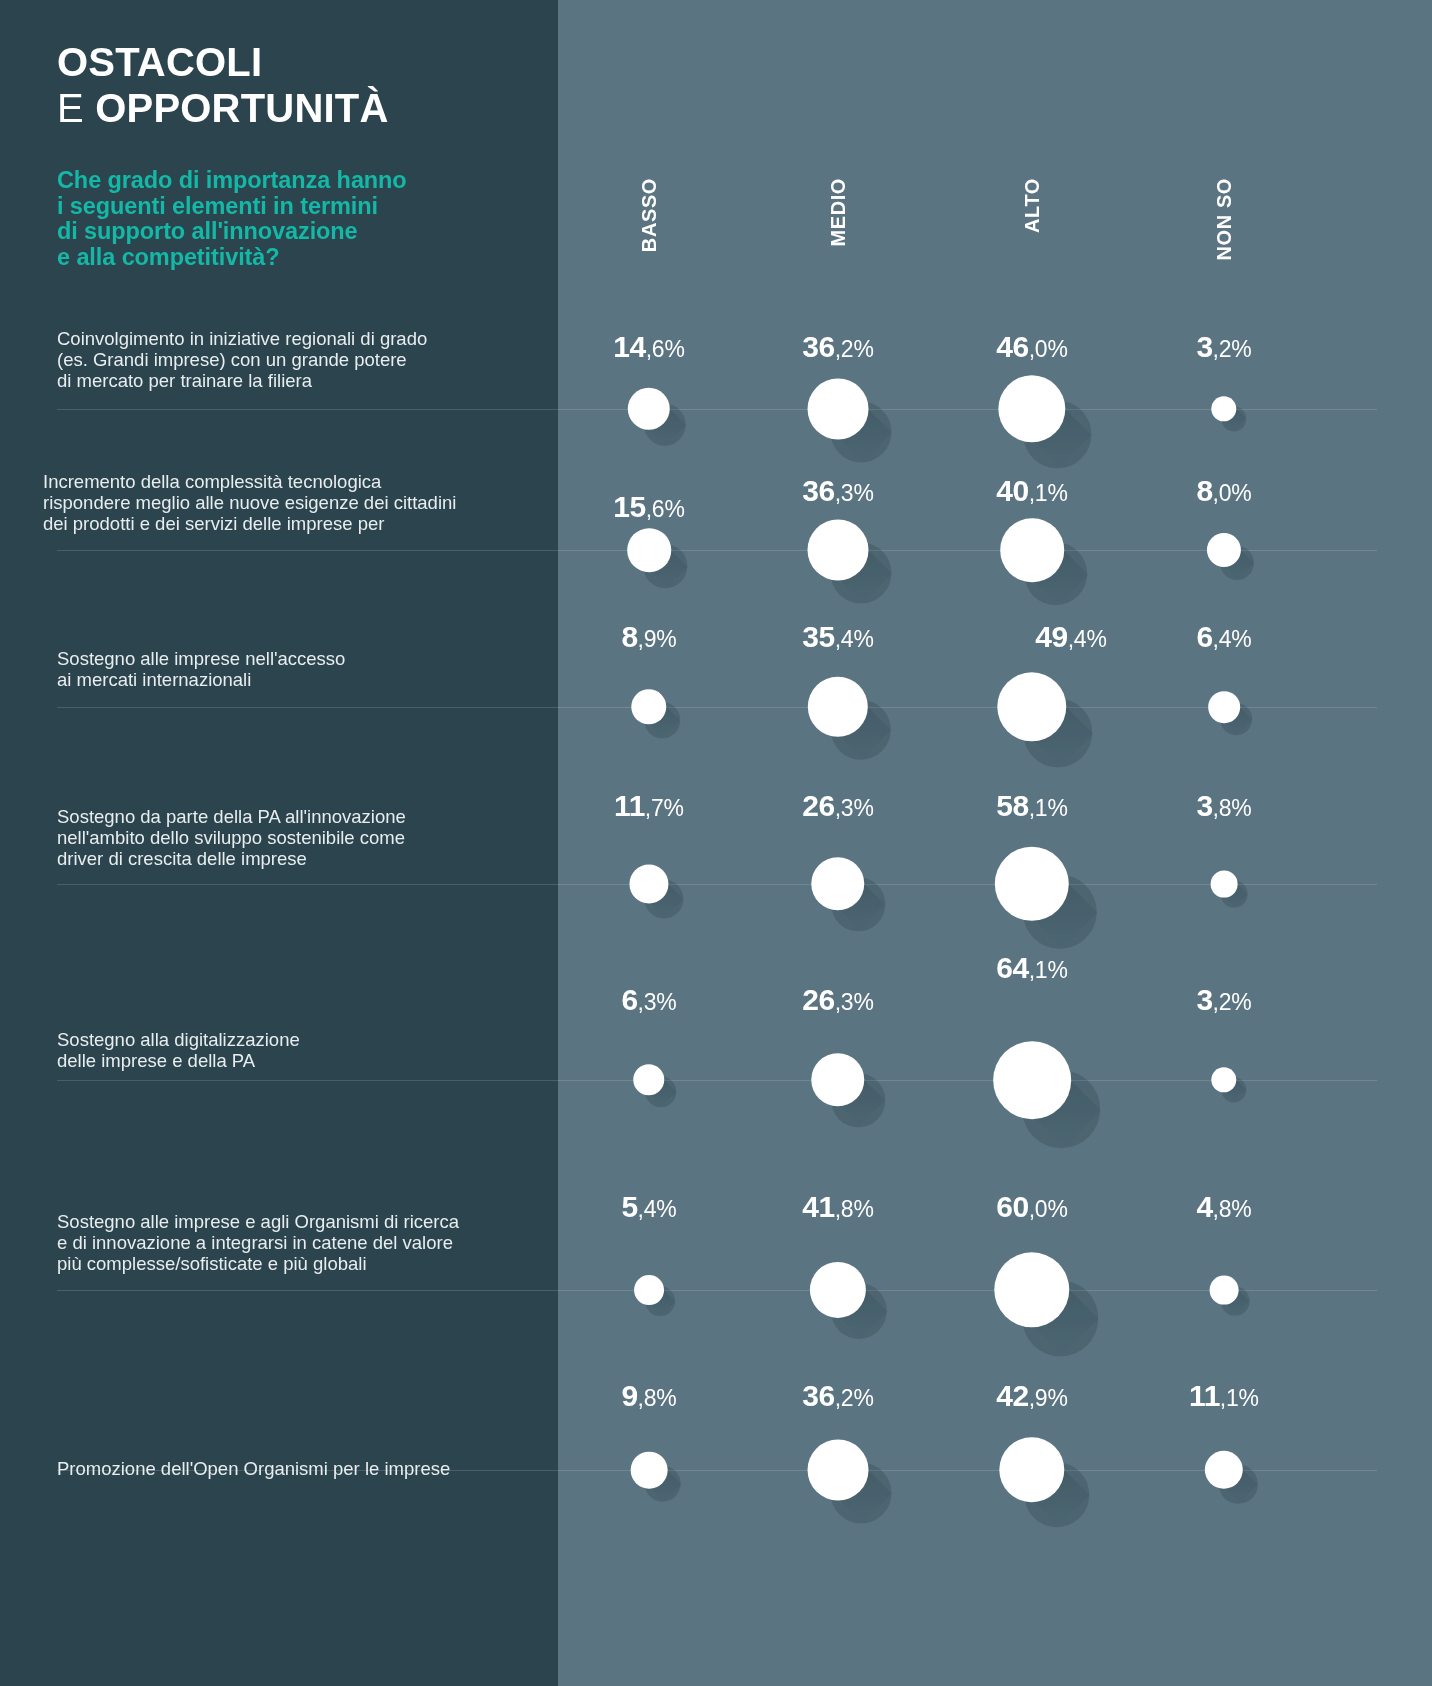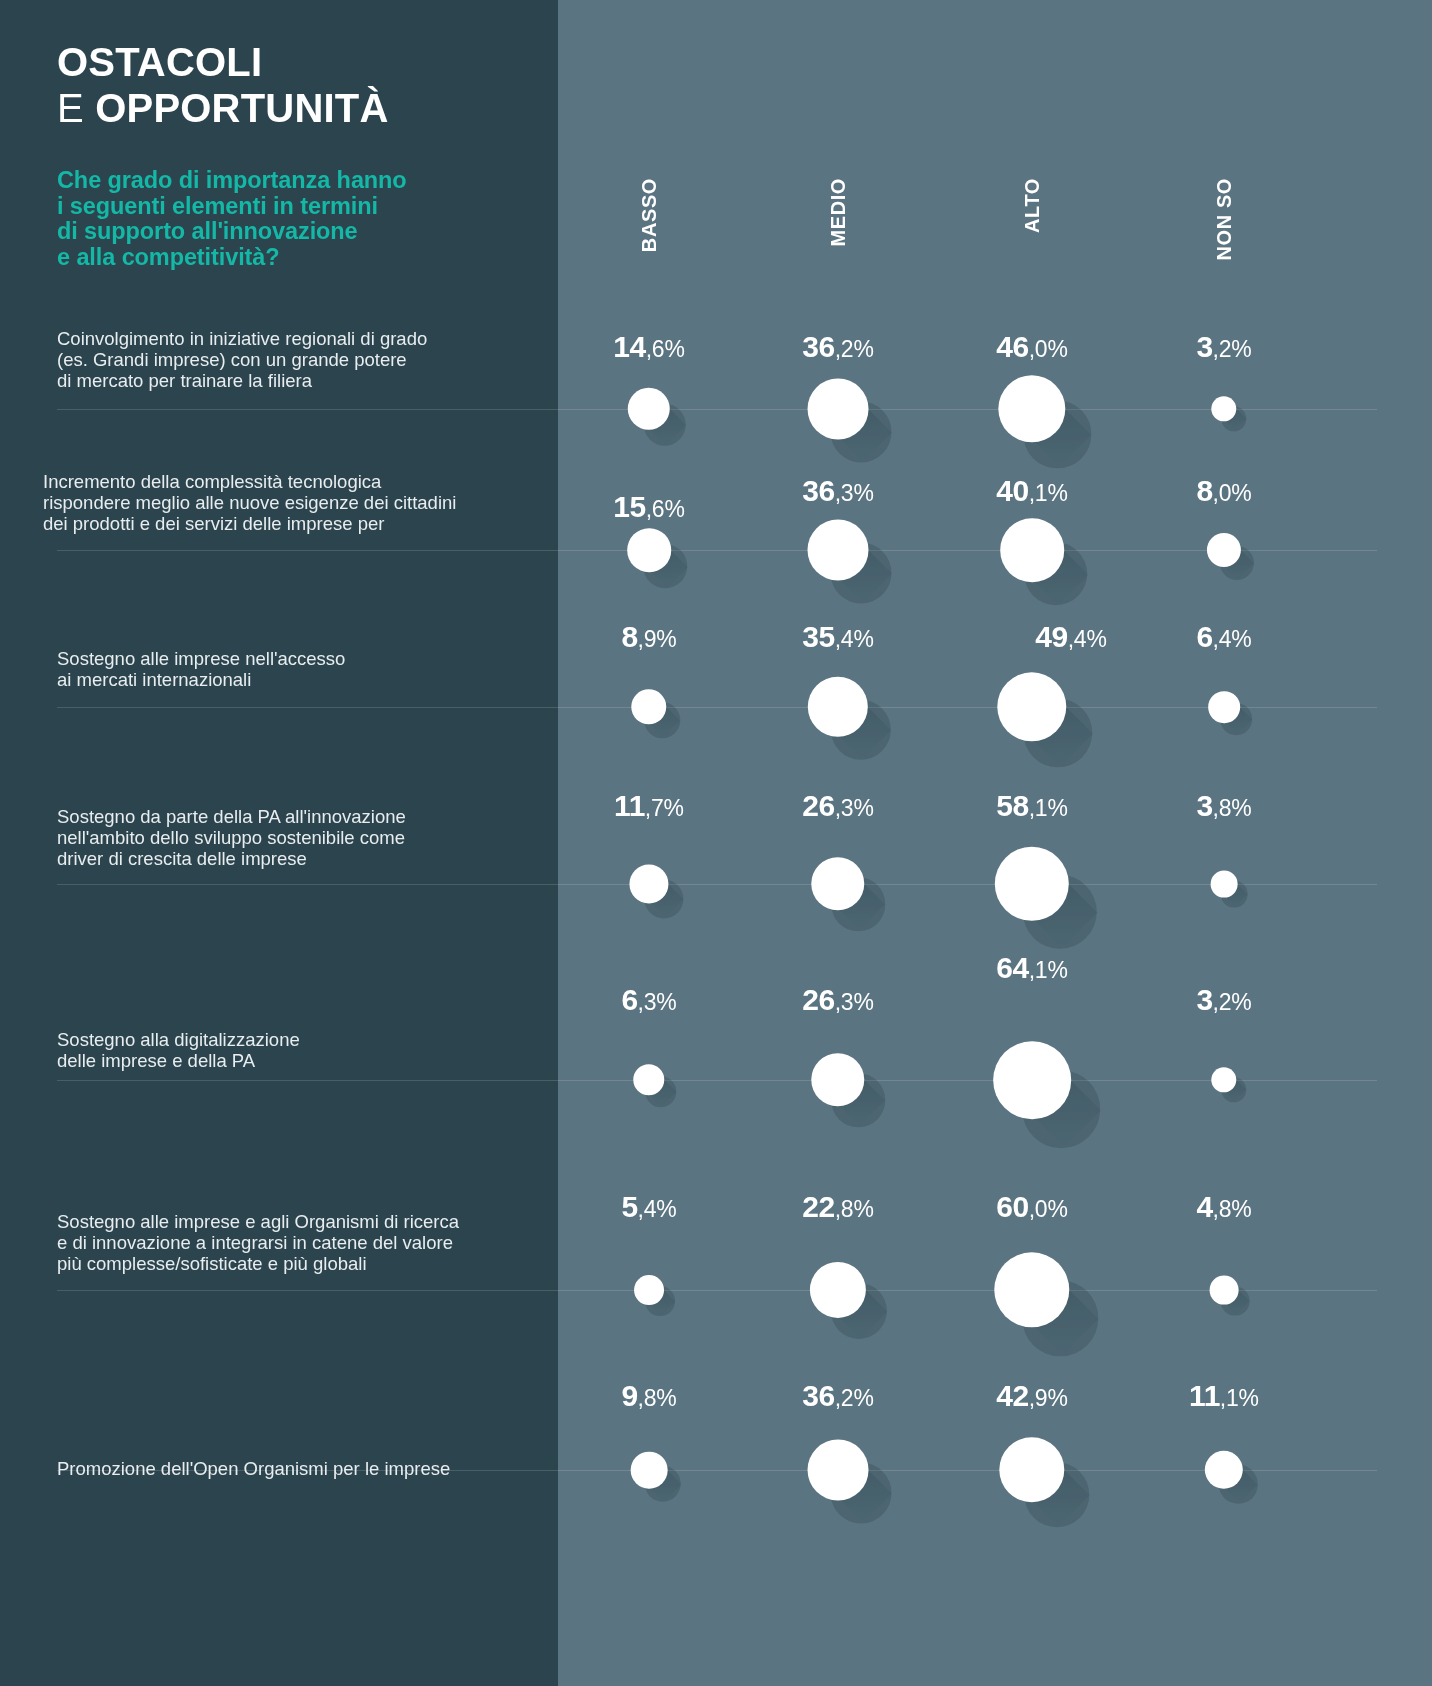--- a/index.html
+++ b/index.html
@@ -248,21 +248,21 @@
       <div style="position: absolute; left: 1224px; top: 1080px; width: 25.4264px; height: 17.1628px; background: linear-gradient(135deg, rgba(24, 48, 60, 0.22), rgba(24, 48, 60, 0)); transform-origin: 0px 0px; transform: rotate(45deg) translate(-2.54264px, -8.89923px); z-index: 1;"></div>
       <div class="bubble" title="3,2%" style="left: 1224px; top: 1080px; width: 25.4264px; height: 25.4264px; background: rgb(255, 255, 255);"></div>
       <div class="value" style="left: 1224px; top: 983px;"><span class="int">3</span><span class="dec">,2%</span></div>
       <div class="shadow" style="left: 660.22px; top: 1301.22px; width: 29.9198px; height: 29.9198px; background: rgba(24, 48, 60, 0.22); border-radius: 50%;"></div>
       <div style="position: absolute; left: 649px; top: 1290px; width: 29.9198px; height: 20.1959px; background: linear-gradient(135deg, rgba(24, 48, 60, 0.22), rgba(24, 48, 60, 0)); transform-origin: 0px 0px; transform: rotate(45deg) translate(-2.99198px, -10.4719px); z-index: 1;"></div>
       <div class="bubble" title="5,4%" style="left: 649px; top: 1290px; width: 29.9198px; height: 29.9198px; background: rgb(255, 255, 255);"></div>
       <div class="value" style="left: 649px; top: 1190px;"><span class="int">5</span><span class="dec">,4%</span></div>
       <div class="shadow" style="left: 859.096px; top: 1311.1px; width: 56.2551px; height: 56.2551px; background: rgba(24, 48, 60, 0.22); border-radius: 50%;"></div>
       <div style="position: absolute; left: 838px; top: 1290px; width: 56.2551px; height: 37.9722px; background: linear-gradient(135deg, rgba(24, 48, 60, 0.22), rgba(24, 48, 60, 0)); transform-origin: 0px 0px; transform: rotate(45deg) translate(-5.62551px, -19.6893px); z-index: 1;"></div>
       <div class="bubble" title="29,8%" style="left: 838px; top: 1290px; width: 56.2551px; height: 56.2551px; background: rgb(255, 255, 255);"></div>
-      <div class="value" style="left: 838px; top: 1190px;"><span class="int">22</span><span class="dec">,8%</span></div>
+      <div class="value" style="left: 838px; top: 1190px;"><span class="int">41</span><span class="dec">,8%</span></div>
       <div class="shadow" style="left: 1060.3px; top: 1318.3px; width: 75.4661px; height: 75.4661px; background: rgba(24, 48, 60, 0.22); border-radius: 50%;"></div>
       <div style="position: absolute; left: 1032px; top: 1290px; width: 75.4661px; height: 50.9396px; background: linear-gradient(135deg, rgba(24, 48, 60, 0.22), rgba(24, 48, 60, 0)); transform-origin: 0px 0px; transform: rotate(45deg) translate(-7.54661px, -26.4131px); z-index: 1;"></div>
       <div class="bubble" title="60,0%" style="left: 1032px; top: 1290px; width: 75.4661px; height: 75.4661px; background: rgb(255, 255, 255);"></div>
       <div class="value" style="left: 1032px; top: 1190px;"><span class="int">60</span><span class="dec">,0%</span></div>
       <div class="shadow" style="left: 1234.8px; top: 1300.8px; width: 28.8035px; height: 28.8035px; background: rgba(24, 48, 60, 0.22); border-radius: 50%;"></div>
       <div style="position: absolute; left: 1224px; top: 1290px; width: 28.8035px; height: 19.4423px; background: linear-gradient(135deg, rgba(24, 48, 60, 0.22), rgba(24, 48, 60, 0)); transform-origin: 0px 0px; transform: rotate(45deg) translate(-2.88035px, -10.0812px); z-index: 1;"></div>
       <div class="bubble" title="4,8%" style="left: 1224px; top: 1290px; width: 28.8035px; height: 28.8035px; background: rgb(255, 255, 255);"></div>
       <div class="value" style="left: 1224px; top: 1190px;"><span class="int">4</span><span class="dec">,8%</span></div>
       <div class="shadow" style="left: 662.761px; top: 1483.76px; width: 36.6962px; height: 36.6962px; background: rgba(24, 48, 60, 0.22); border-radius: 50%;"></div>
       <div style="position: absolute; left: 649px; top: 1470px; width: 36.6962px; height: 24.7699px; background: linear-gradient(135deg, rgba(24, 48, 60, 0.22), rgba(24, 48, 60, 0)); transform-origin: 0px 0px; transform: rotate(45deg) translate(-3.66962px, -12.8437px); z-index: 1;"></div>

